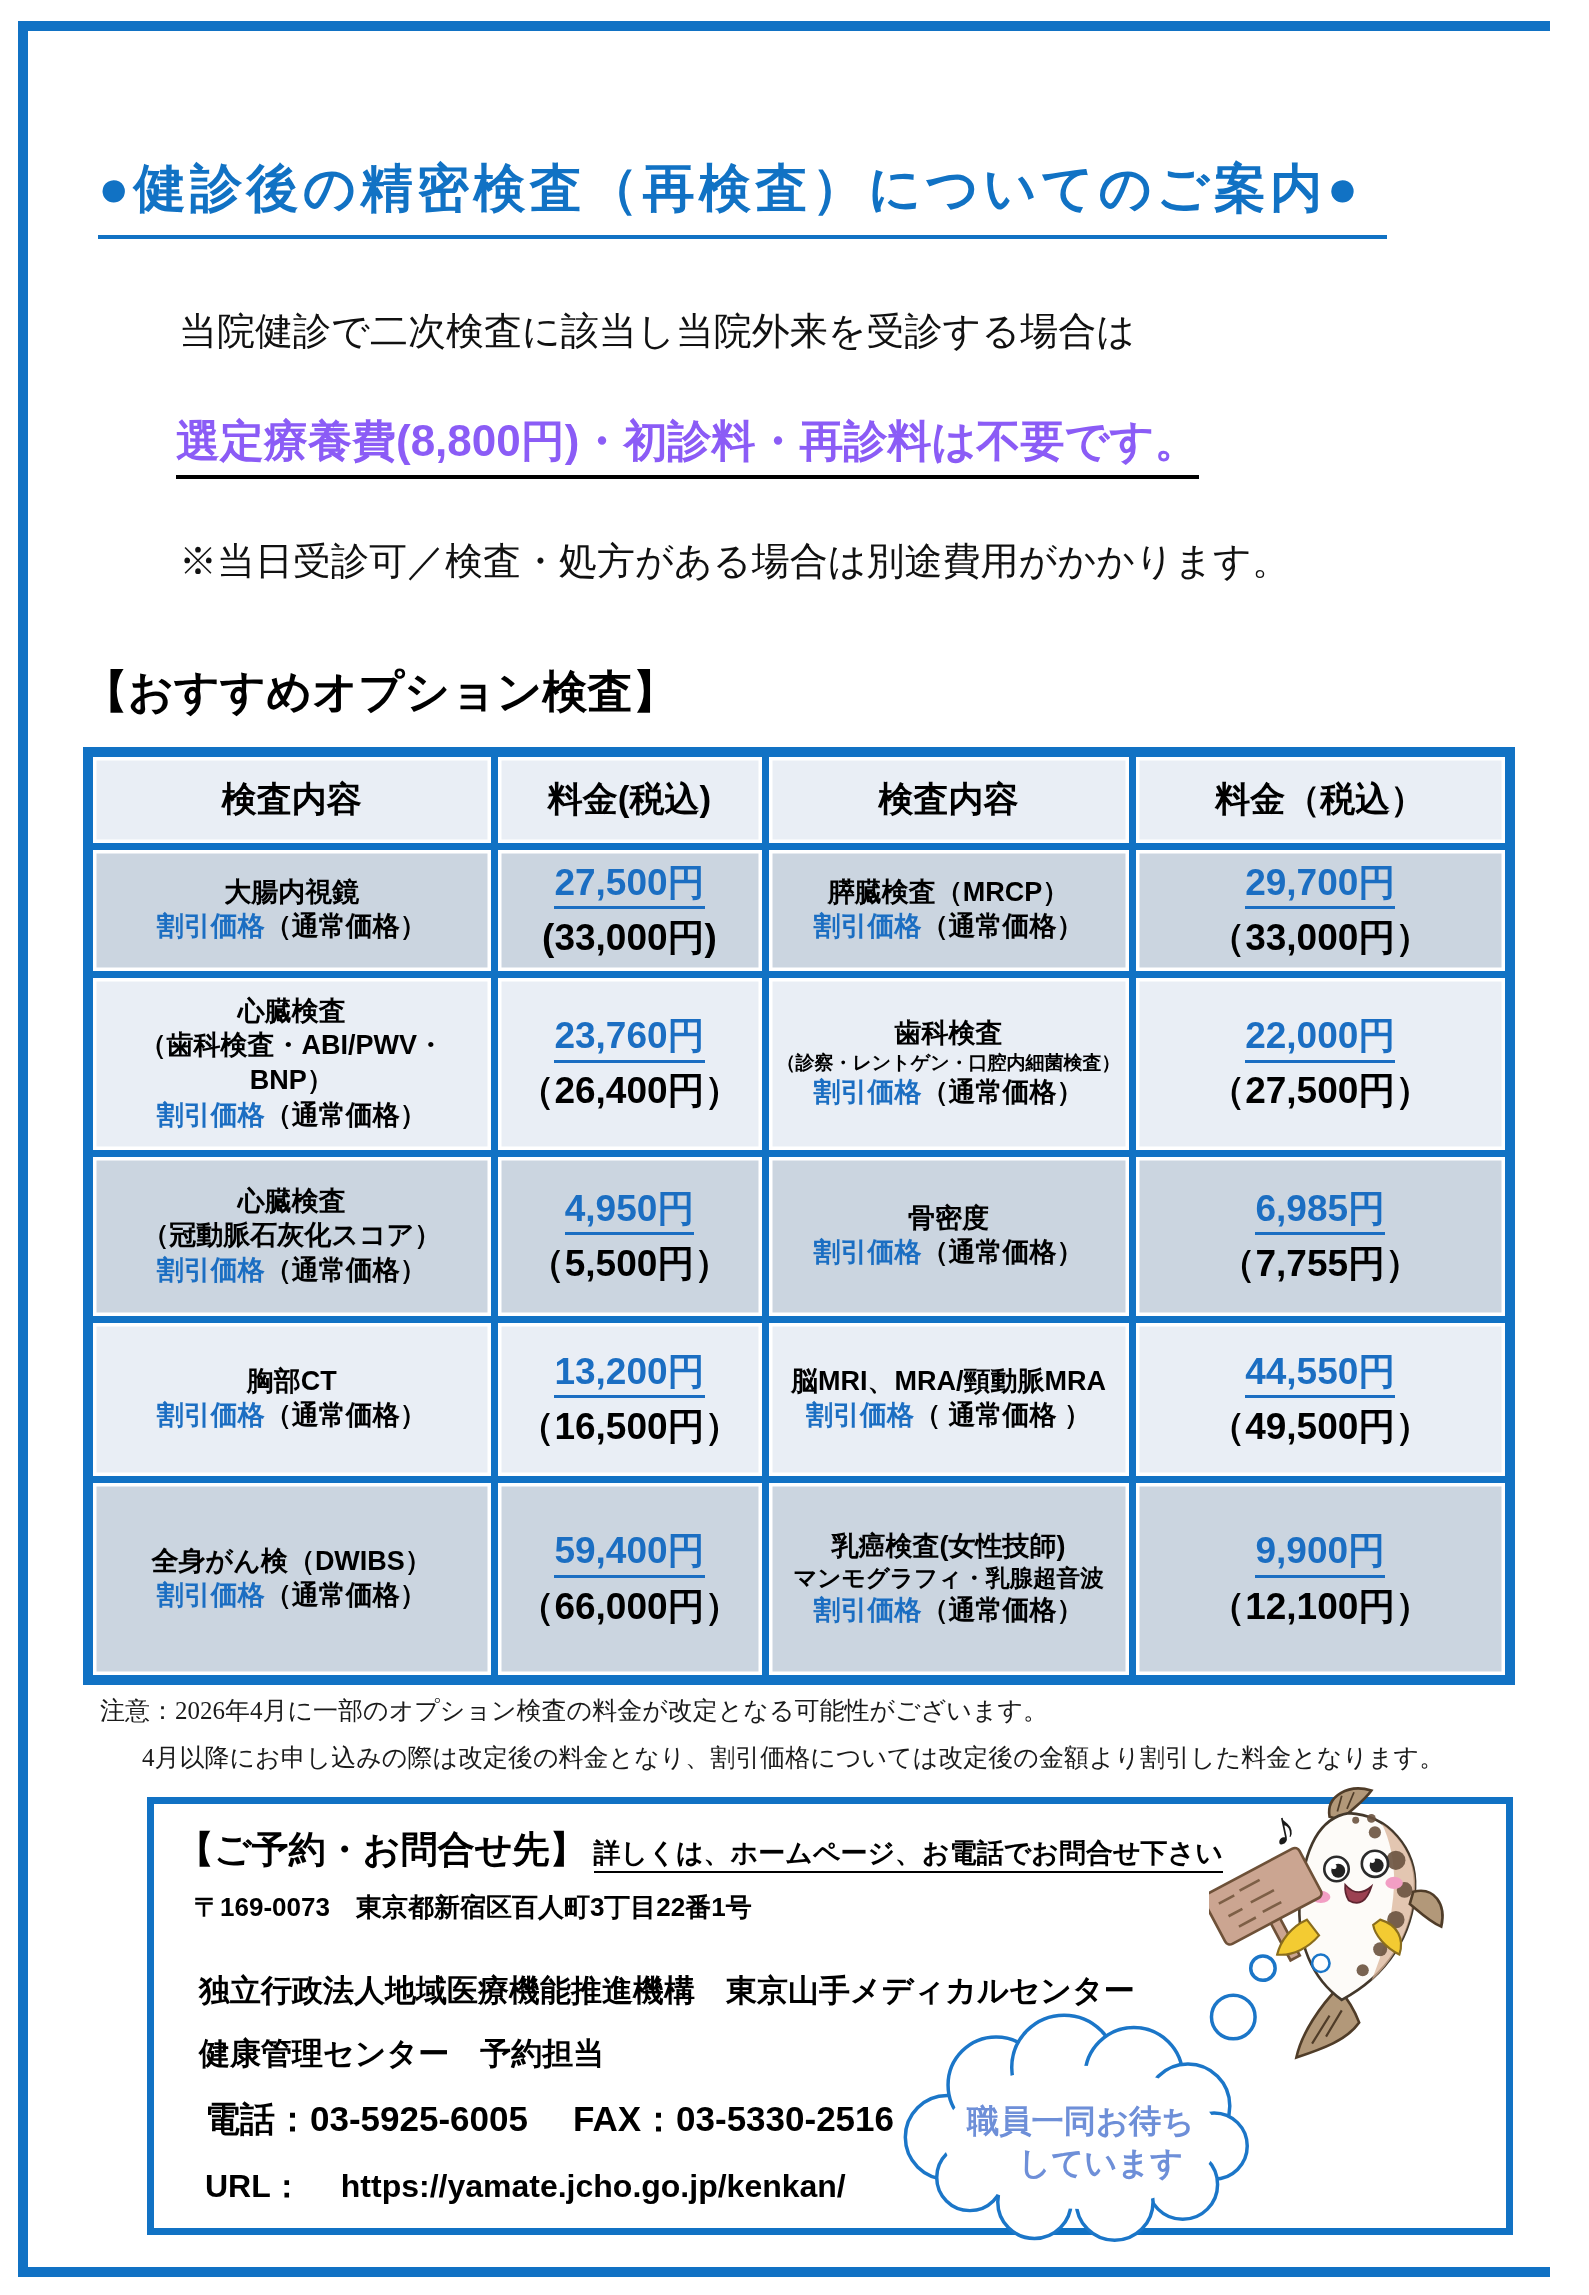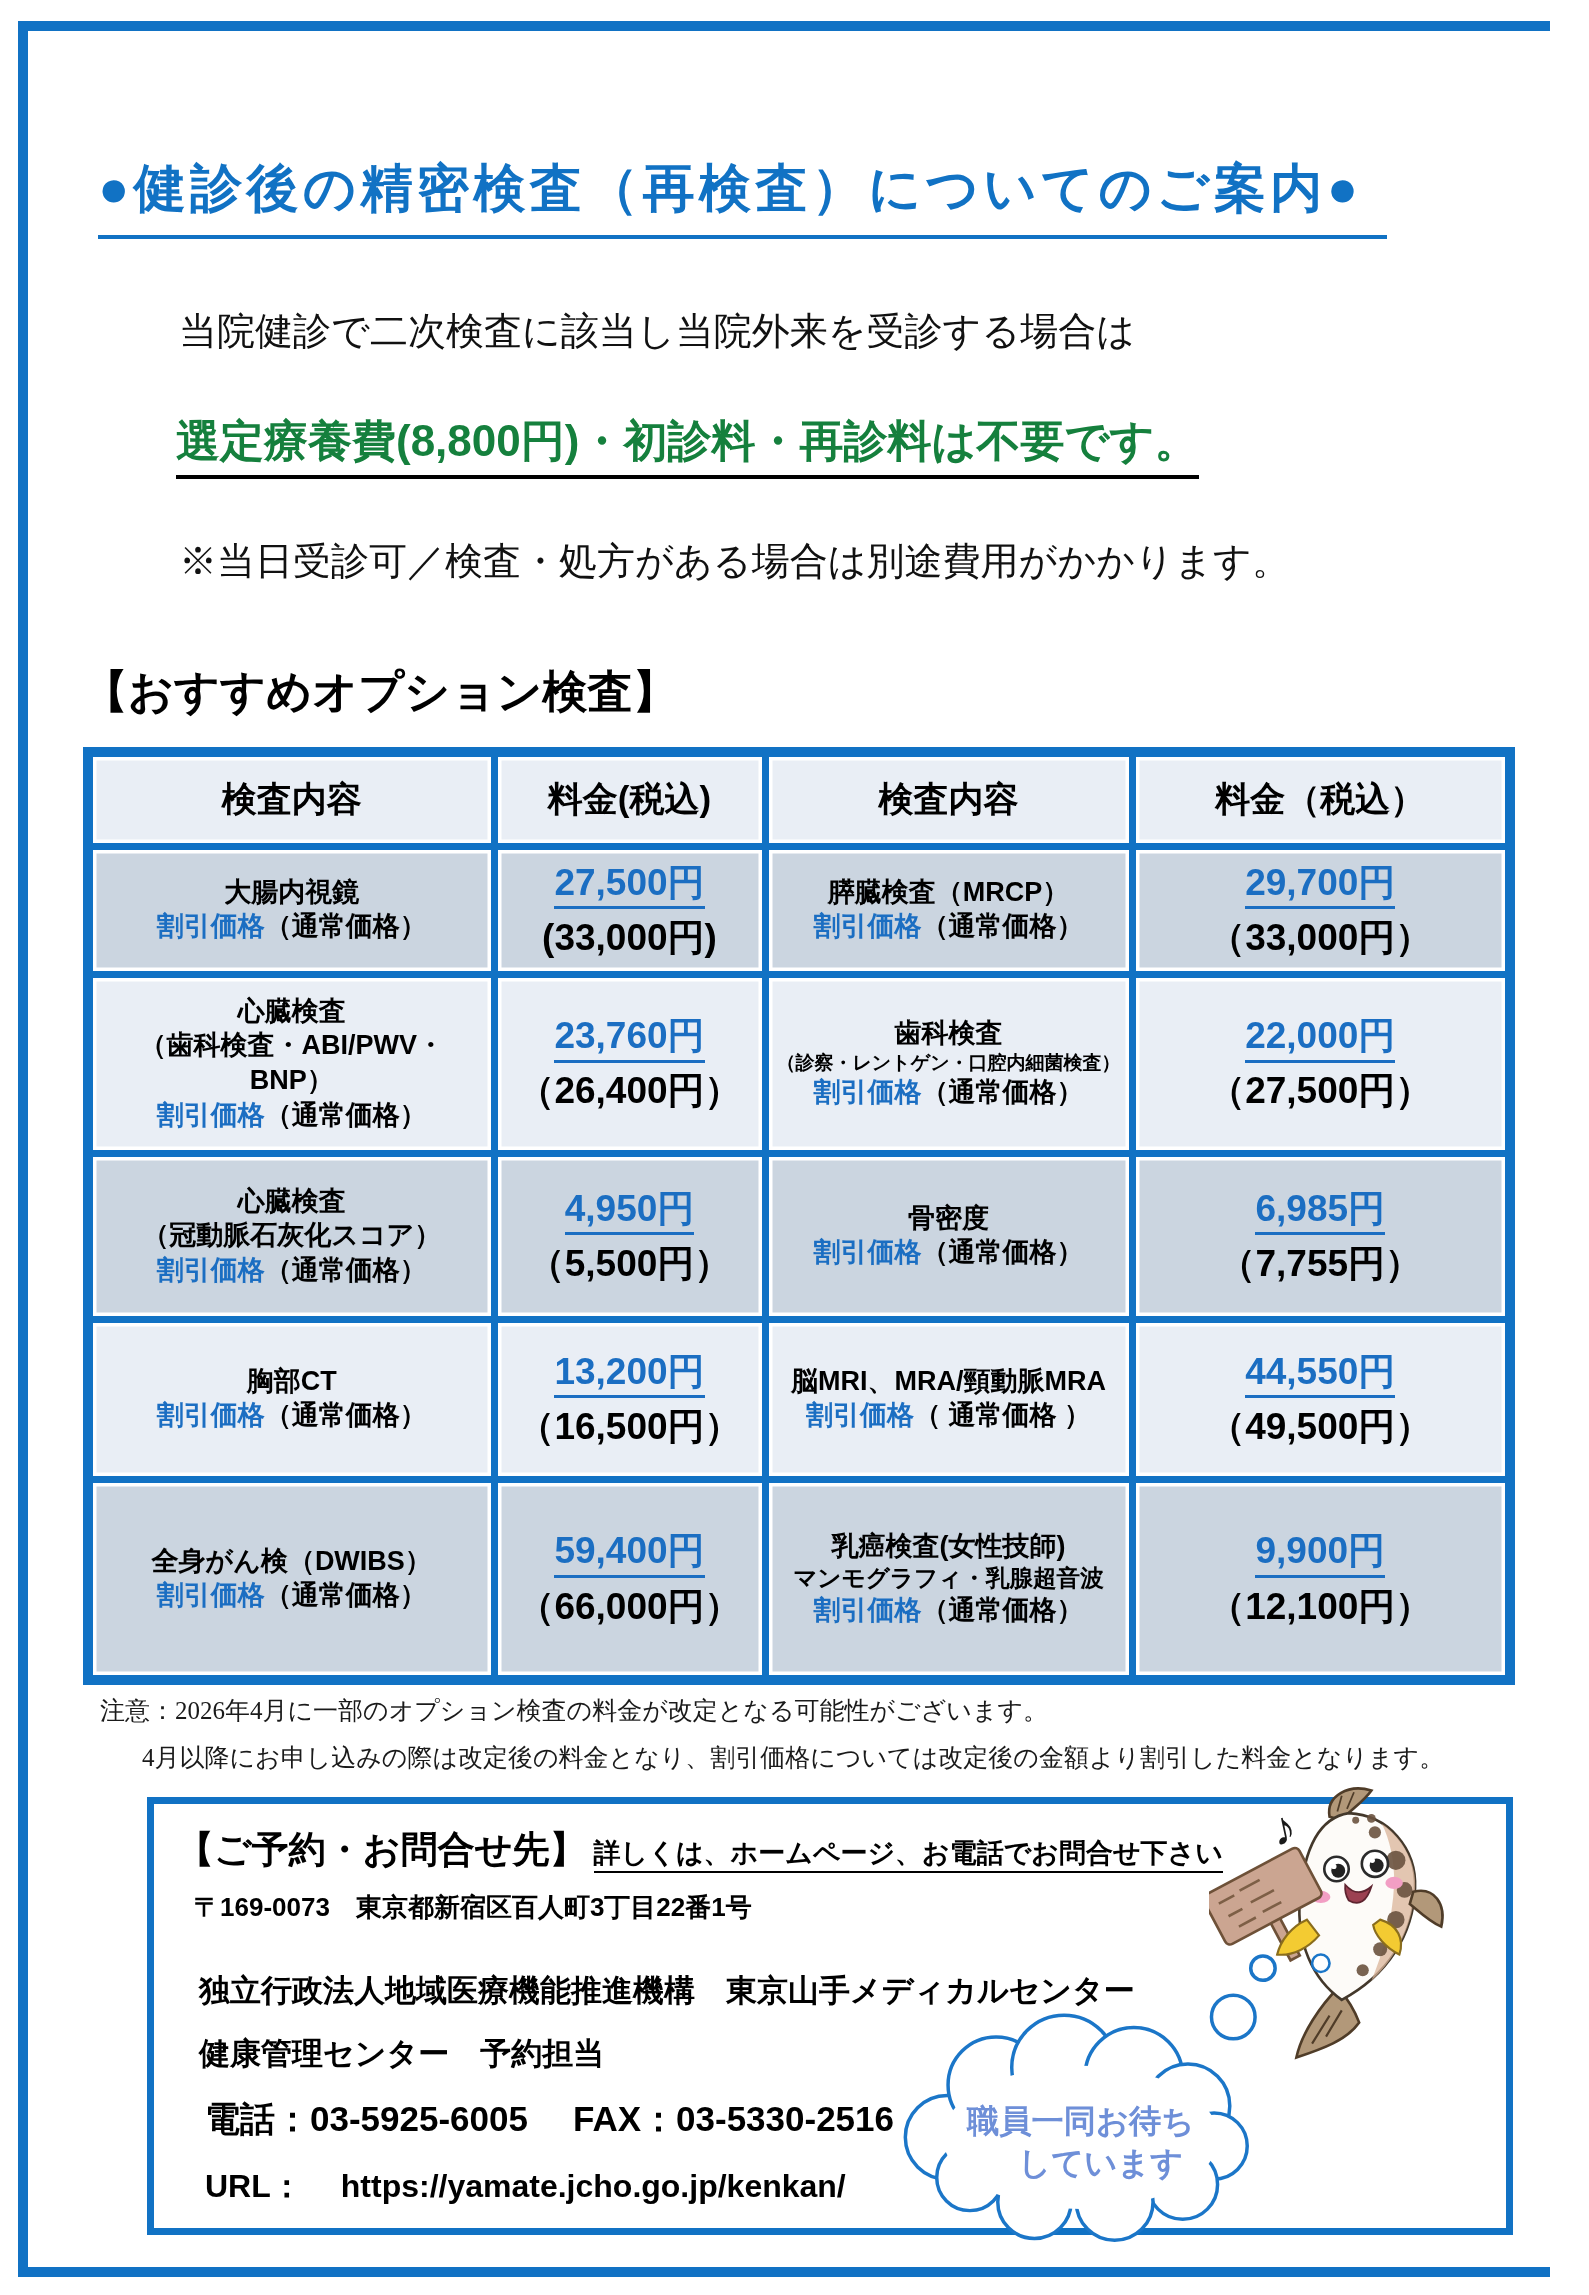--- a/index.html
+++ b/index.html
@@ -13,21 +13,21 @@
   html,body{margin:0;padding:0;background:#fff;}
   .page{position:relative;width:1550px;height:2295px;background:#ffffff;overflow:hidden;
         font-family:"Liberation Sans", sans-serif;color:#111;}
   .frame{position:absolute;left:17.5px;top:21px;width:1554px;height:2256px;
          border:10.5px solid var(--blue);box-sizing:border-box;}
 
   .main-title{position:absolute;left:98px;top:154px;color:var(--blue);
               font-size:52px;font-weight:bold;letter-spacing:4.4px;white-space:nowrap;
               padding:0 24.4px 10.5px 0;border-bottom:4.4px solid var(--blue);}
   .intro{position:absolute;left:179px;top:306px;font-size:38px;color:#111;white-space:nowrap;}
-  .highlight{position:absolute;left:176px;top:412px;font-size:44px;font-weight:bold;color:#15803d;
+  .highlight{position:absolute;left:176px;top:412px;font-size:44px;font-weight:bold;color:#8b5cf6;
              border-bottom:4.4px solid #000;padding-bottom:4.4px;white-space:nowrap;}
   .same-day{position:absolute;left:179px;top:536px;font-size:38px;color:#111;white-space:nowrap;}
 
   .options-heading{position:absolute;left:83px;top:662px;font-family:"Liberation Serif", serif;
                    font-size:45px;font-weight:bold;color:#000;white-space:nowrap;}
   .options-note{position:absolute;left:784px;top:699px;font-family:"Liberation Serif", serif;
                 font-size:25px;font-weight:600;color:#000;white-space:nowrap;}
 
   table.options{position:absolute;left:83px;top:747px;width:1421px;border-collapse:collapse;
                 table-layout:fixed;border-radius:25px;}

